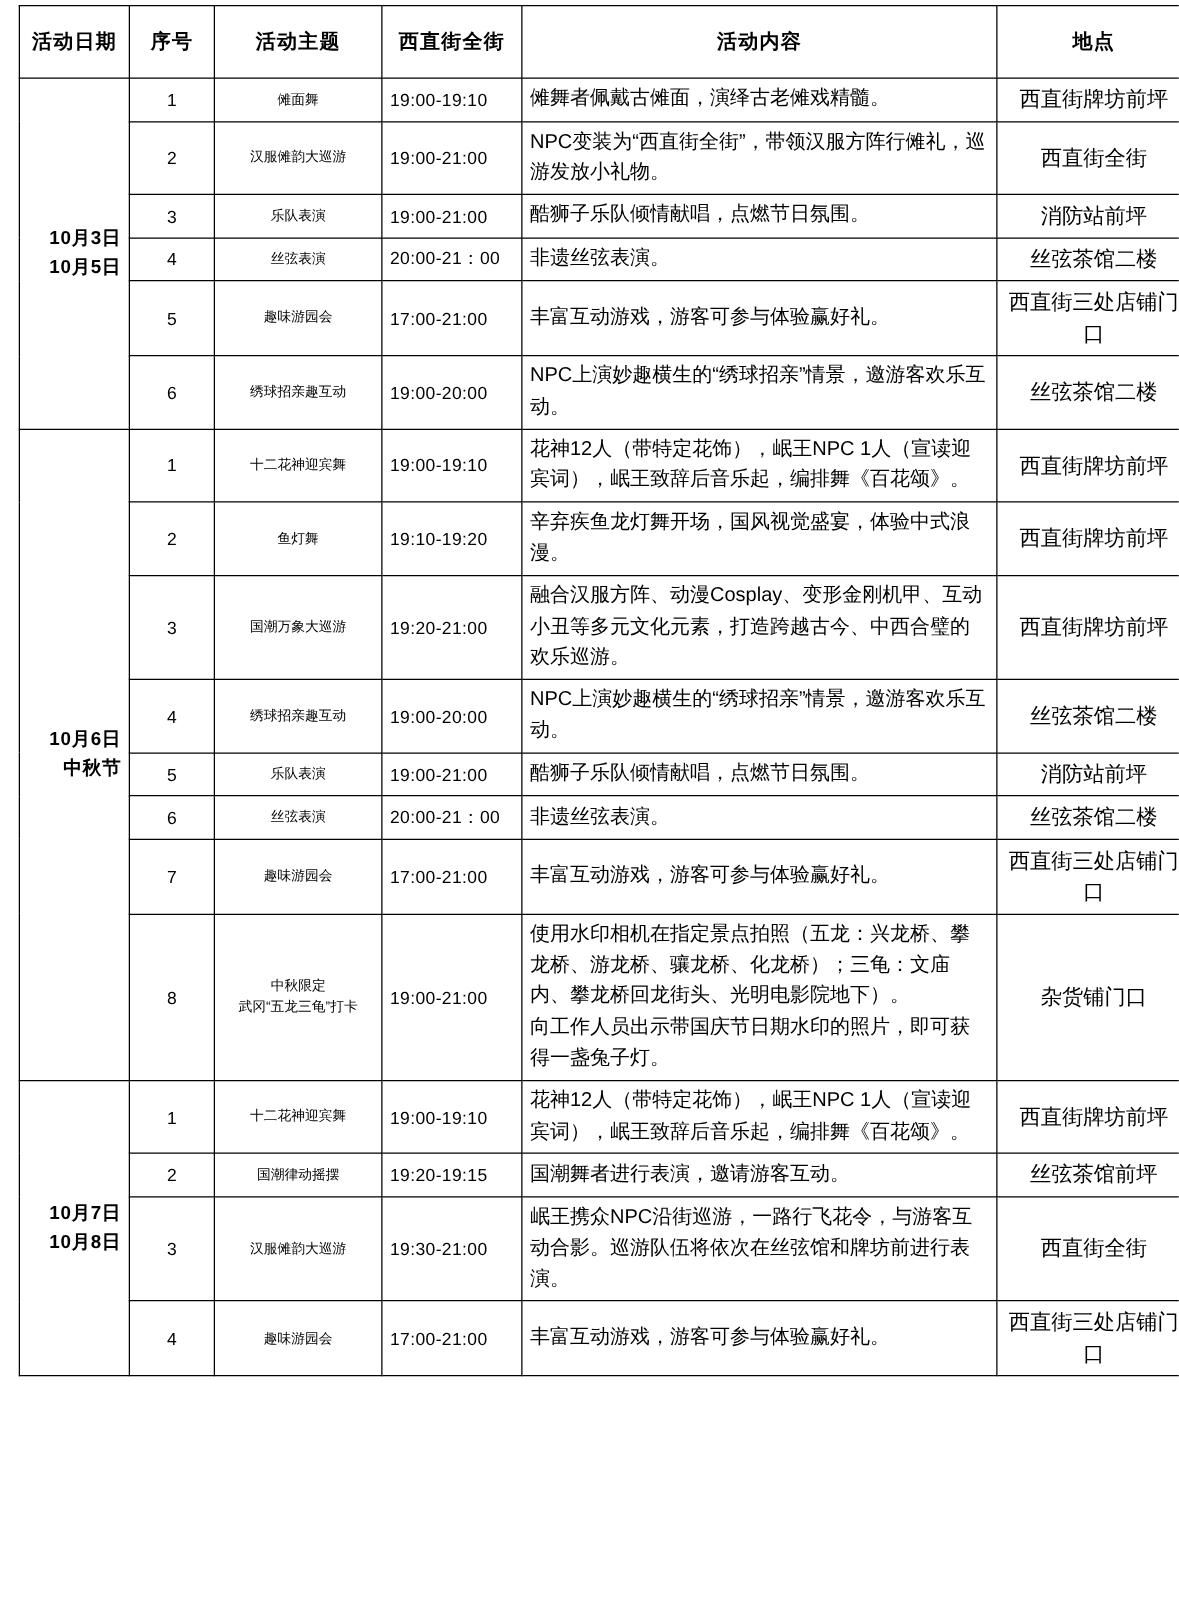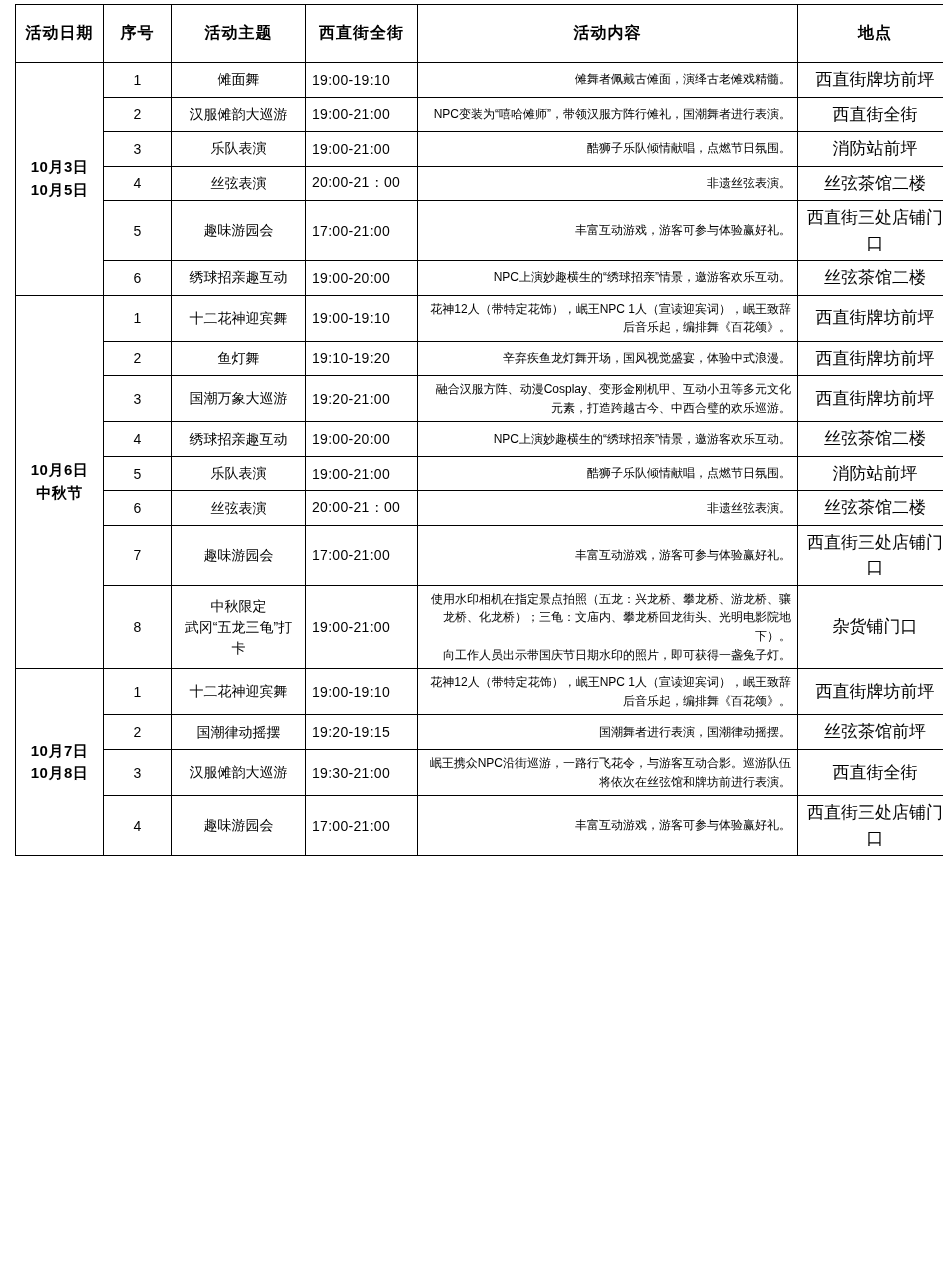--- a/index.html
+++ b/index.html
@@ -31,42 +31,42 @@
     box-sizing: border-box;
   }
   table.schedule th {
     font-weight: bold;
     font-size: 16px;
     text-align: center;
     height: 58px;
     letter-spacing: 1px;
   }
   td.c-date {
-    text-align: center;
+    text-align: right;
     font-size: 15px;
     font-weight: bold;
     line-height: 1.5;
     letter-spacing: 0.5px;
   }
   td.c-no {
     text-align: center;
     font-size: 14px;
   }
   td.c-theme {
     text-align: center;
-    font-size: 14px;
+    font-size: 11px;
     line-height: 1.5;
   }
   td.c-time {
     font-size: 14px;
     letter-spacing: 0.3px;
   }
   td.c-content {
-    text-align: right;
-    font-size: 12px;
+    text-align: left;
+    font-size: 16px;
     line-height: 1.55;
   }
   td.c-place {
     text-align: center;
     font-size: 17px;
     line-height: 1.5;
     font-family: Liberation Serif, serif;
   }
   col.w-date   { width: 88px; }
   col.w-no     { width: 68px; }
@@ -107,21 +107,21 @@
         <td class="c-no">1</td>
         <td class="c-theme nowrap-lines">傩面舞</td>
         <td class="c-time">19:00-19:10</td>
         <td class="c-content nowrap-lines">傩舞者佩戴古傩面，演绎古老傩戏精髓。</td>
         <td class="c-place">西直街牌坊前坪</td>
       </tr>
       <tr>
         <td class="c-no">2</td>
         <td class="c-theme nowrap-lines">汉服傩韵大巡游</td>
         <td class="c-time">19:00-21:00</td>
-        <td class="c-content nowrap-lines">NPC变装为“嘻哈傩师”，带领汉服方阵行傩礼，国潮舞者进行表演。</td>
+        <td class="c-content nowrap-lines">NPC变装为“西直街全街”，带领汉服方阵行傩礼，巡游发放小礼物。</td>
         <td class="c-place">西直街全街</td>
       </tr>
       <tr>
         <td class="c-no">3</td>
         <td class="c-theme nowrap-lines">乐队表演</td>
         <td class="c-time">19:00-21:00</td>
         <td class="c-content nowrap-lines">酷狮子乐队倾情献唱，点燃节日氛围。</td>
         <td class="c-place">消防站前坪</td>
       </tr>
       <tr>
@@ -213,21 +213,21 @@
         <td class="c-no">1</td>
         <td class="c-theme nowrap-lines">十二花神迎宾舞</td>
         <td class="c-time">19:00-19:10</td>
         <td class="c-content nowrap-lines">花神12人（带特定花饰），岷王NPC 1人（宣读迎宾词），岷王致辞后音乐起，编排舞《百花颂》。</td>
         <td class="c-place">西直街牌坊前坪</td>
       </tr>
       <tr>
         <td class="c-no">2</td>
         <td class="c-theme nowrap-lines">国潮律动摇摆</td>
         <td class="c-time">19:20-19:15</td>
-        <td class="c-content nowrap-lines">国潮舞者进行表演，国潮律动摇摆。</td>
+        <td class="c-content nowrap-lines">国潮舞者进行表演，邀请游客互动。</td>
         <td class="c-place">丝弦茶馆前坪</td>
       </tr>
       <tr>
         <td class="c-no">3</td>
         <td class="c-theme nowrap-lines">汉服傩韵大巡游</td>
         <td class="c-time">19:30-21:00</td>
         <td class="c-content nowrap-lines">岷王携众NPC沿街巡游，一路行飞花令，与游客互动合影。巡游队伍将依次在丝弦馆和牌坊前进行表演。</td>
         <td class="c-place">西直街全街</td>
       </tr>
       <tr>

